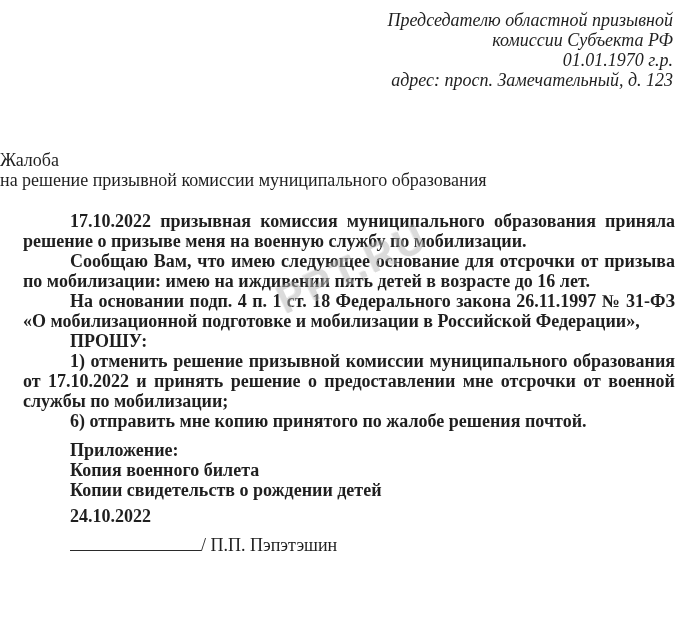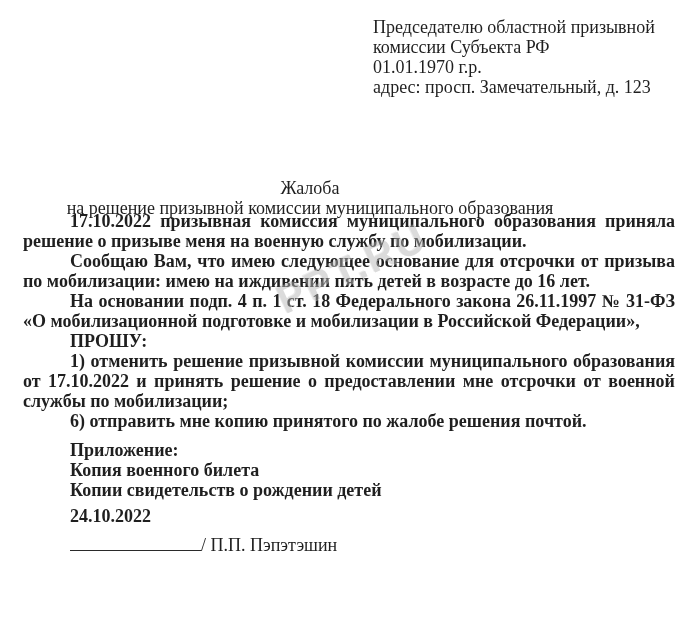--- a/index.html
+++ b/index.html
@@ -18,32 +18,31 @@
     width: 700px; height: 630px;
     background: var(--background);
     color: var(--text);
     font-family: "Liberation Serif", "DejaVu Serif", serif;
     font-size: 18px;
     line-height: 20px;
   }
   
   .addressee {
     position: absolute;
-    left: 373px; top: 17px;
+    left: 373px; top: 10px;
     width: 300px;
-    text-align: left;
+    text-align: right;
+    font-style: italic;
   }
   
   .title-block {
     position: absolute;
     left: 0; top: 151px;
     width: 620px;
-    text-align: center;
     line-height: 19.5px;
-    margin-top: 28px;
   }
   
   .content {
     position: absolute;
     left: 23px; top: 211px;
     width: 652px;
   }
   .para {
     text-indent: 47px;
     text-align: justify;

